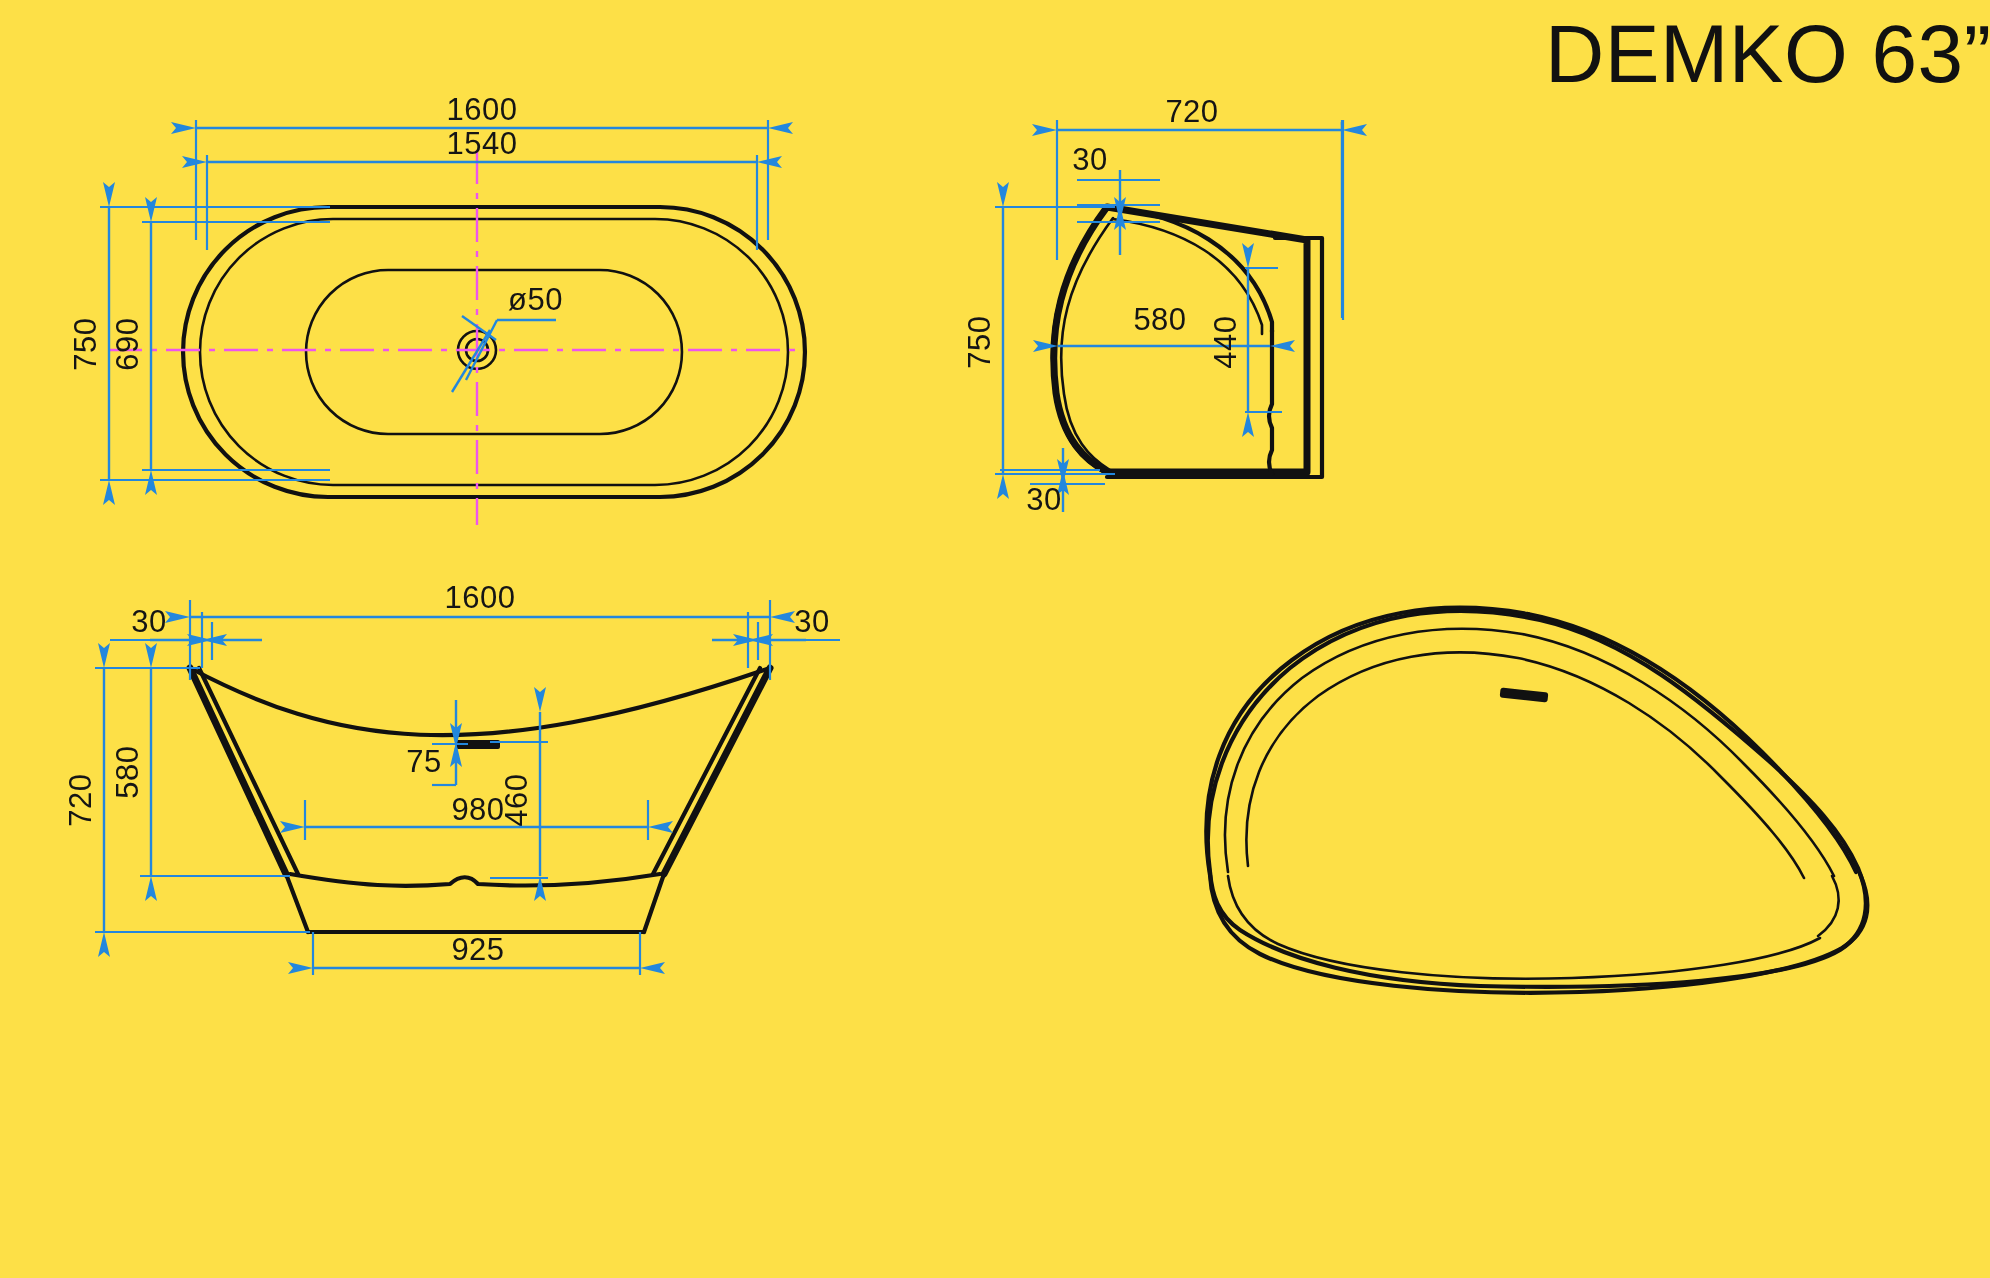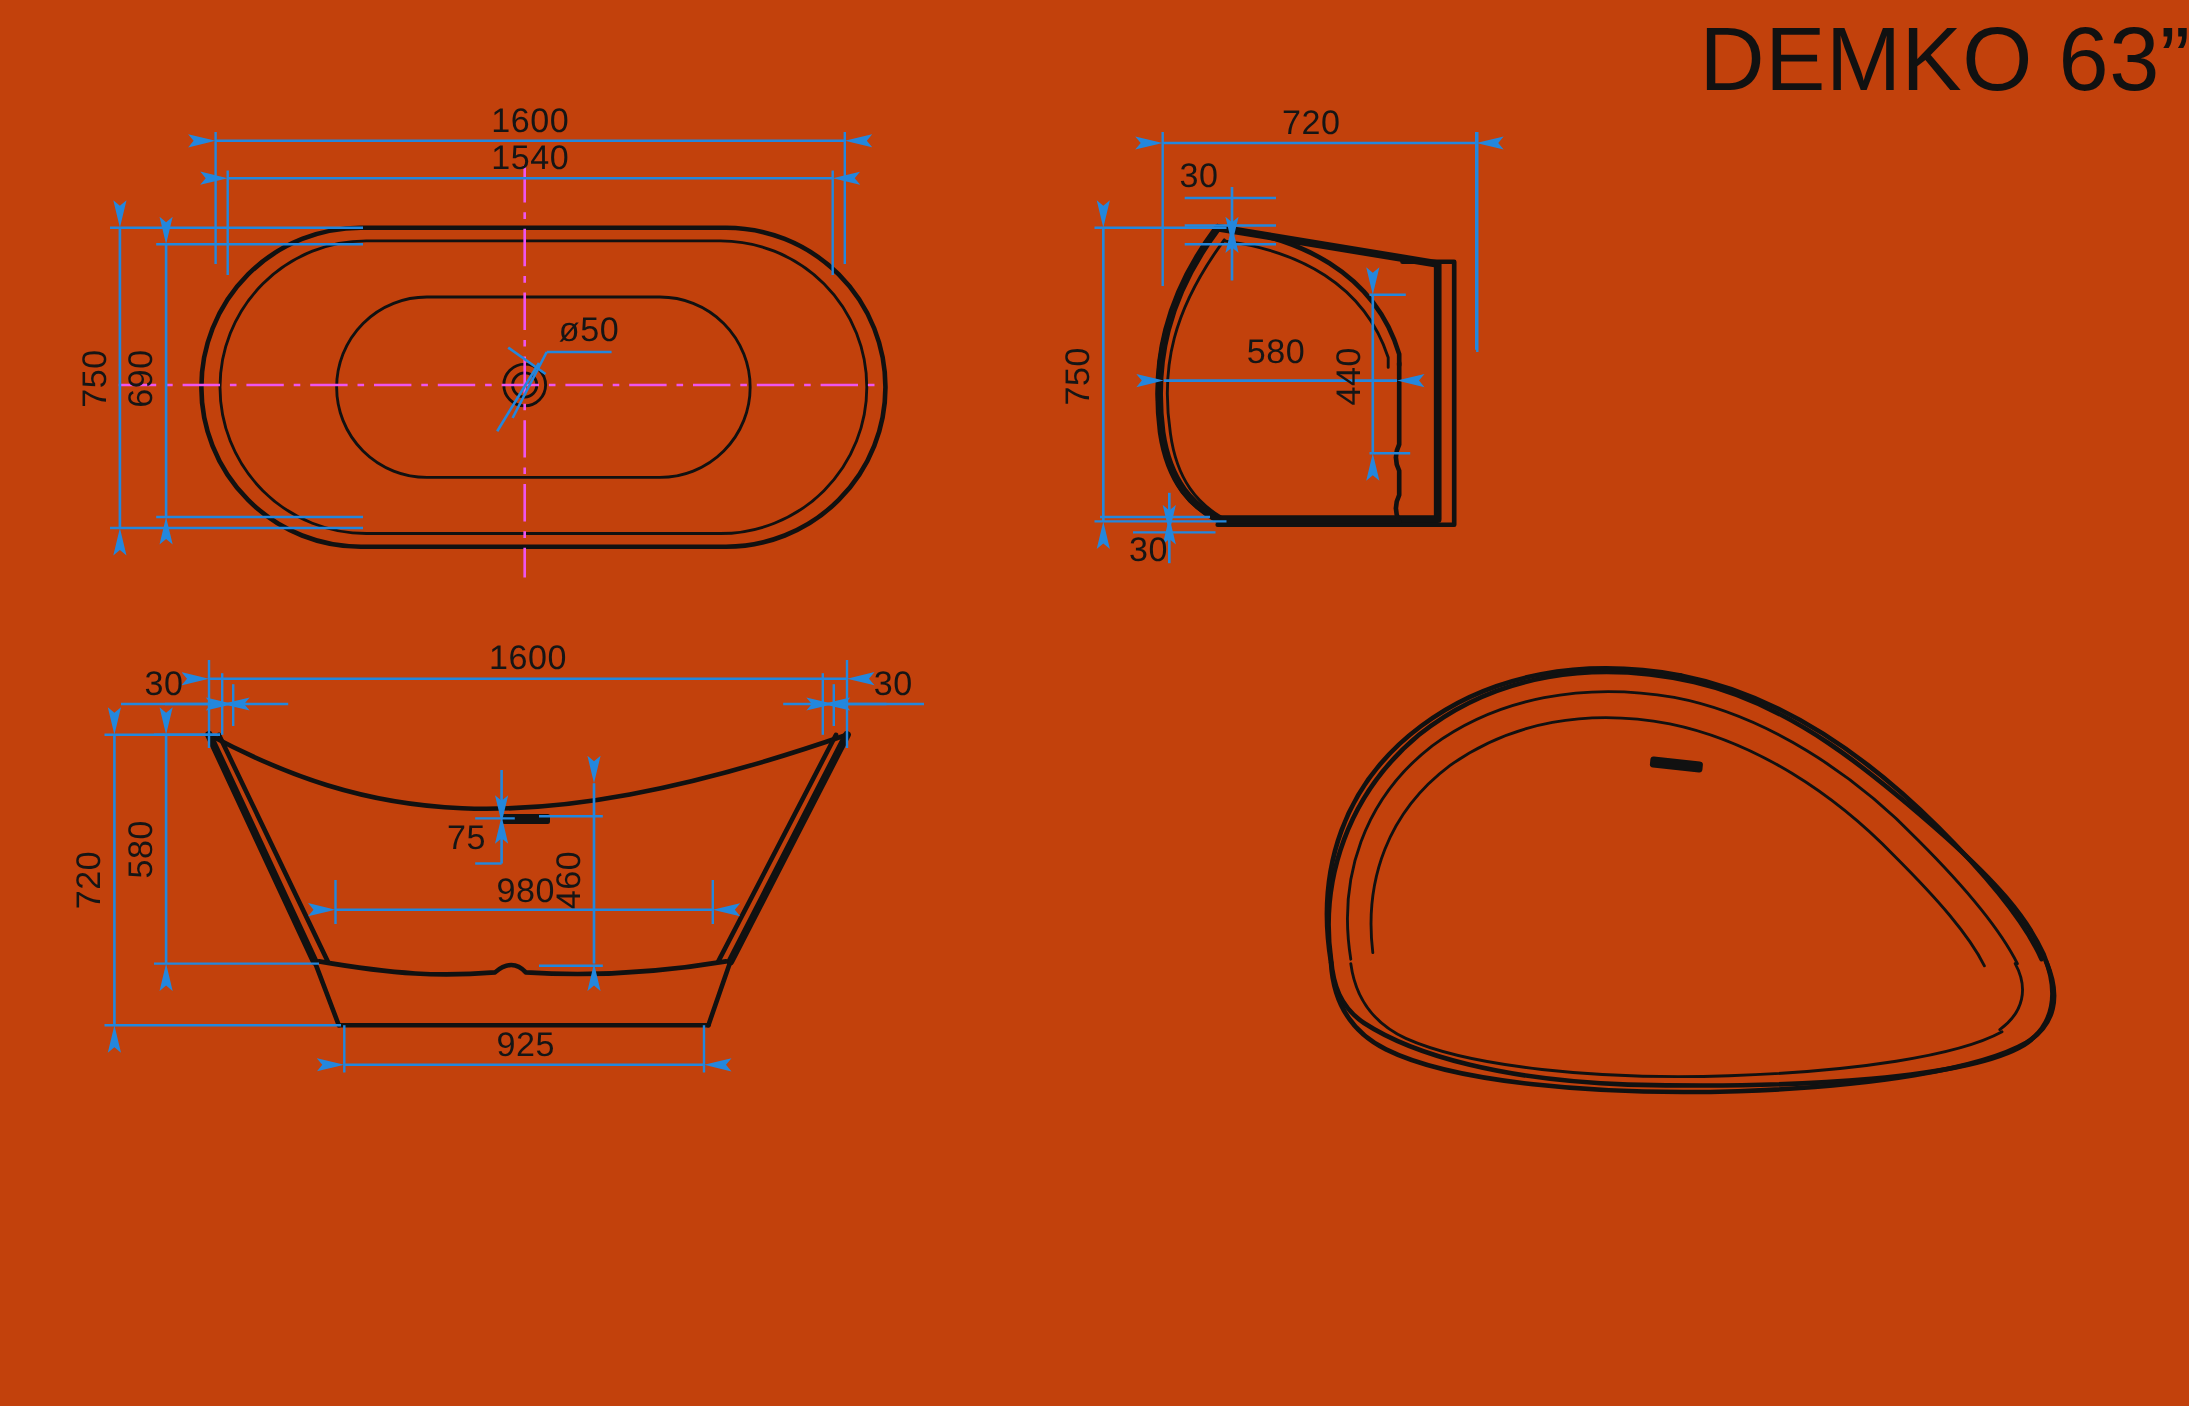--- a/index.html
+++ b/index.html
@@ -13,21 +13,21 @@
     font-family: "Liberation Sans", sans-serif;
     overflow: hidden;
     position: relative;
   }
   #sheet {
     position: absolute;
     left: 0;
     top: 0;
     width: 1990px;
     height: 1278px;
-    background: #c2410c;
+    background: #fde047;
   }
   svg.drawing {
     position: absolute;
     left: 0;
     top: 0;
     width: 1990px;
     height: 1278px;
     display: block;
   }
   .title-text {

